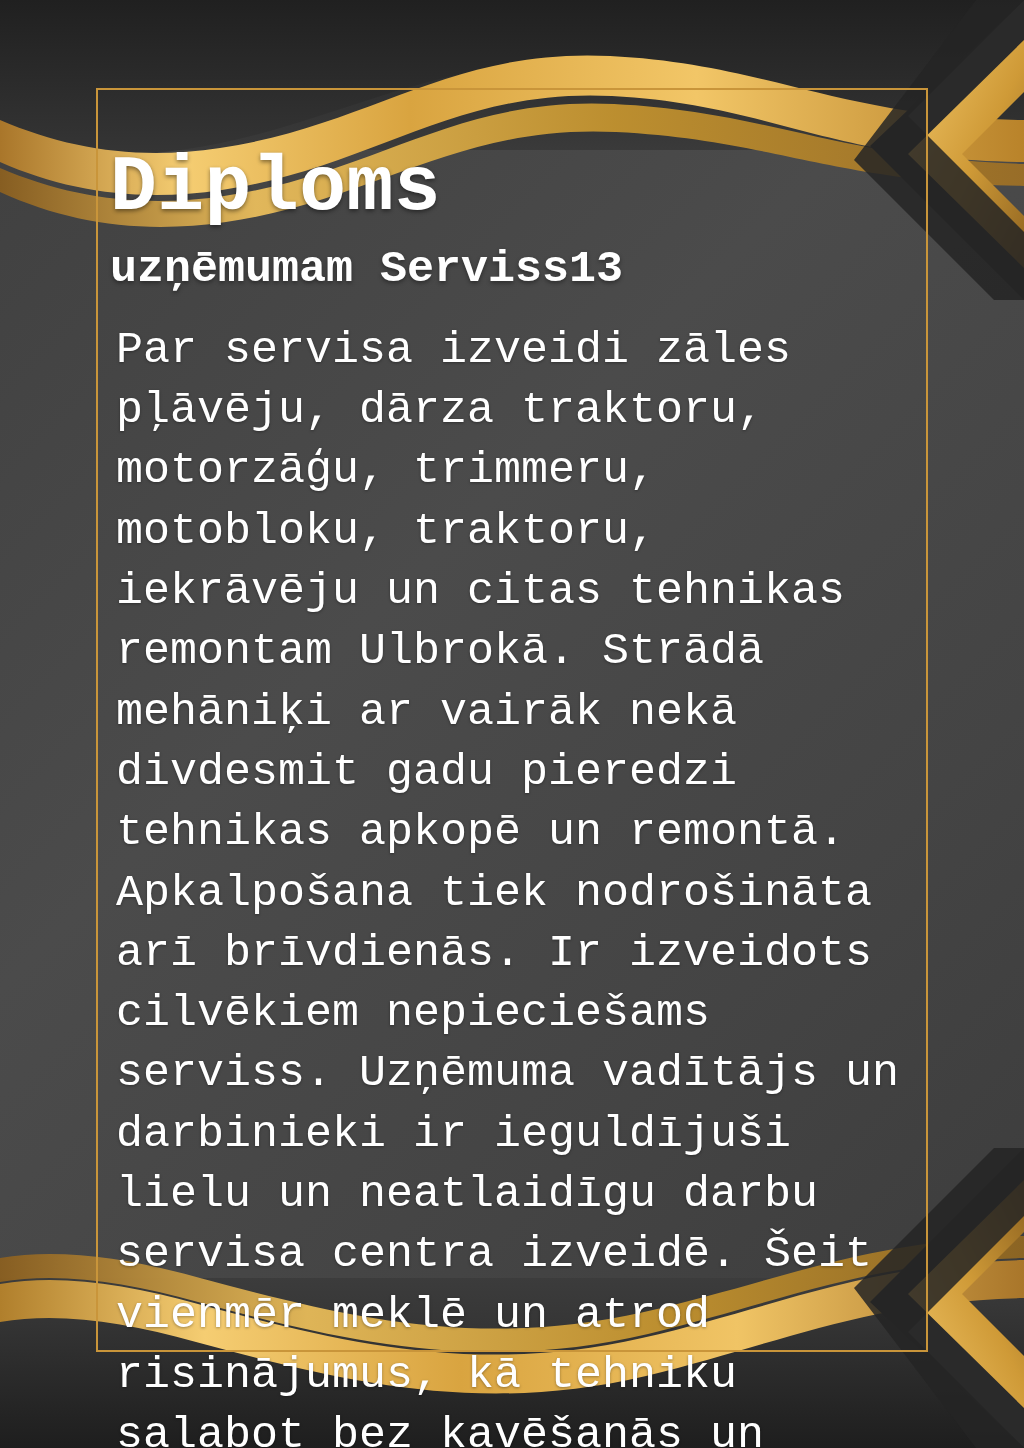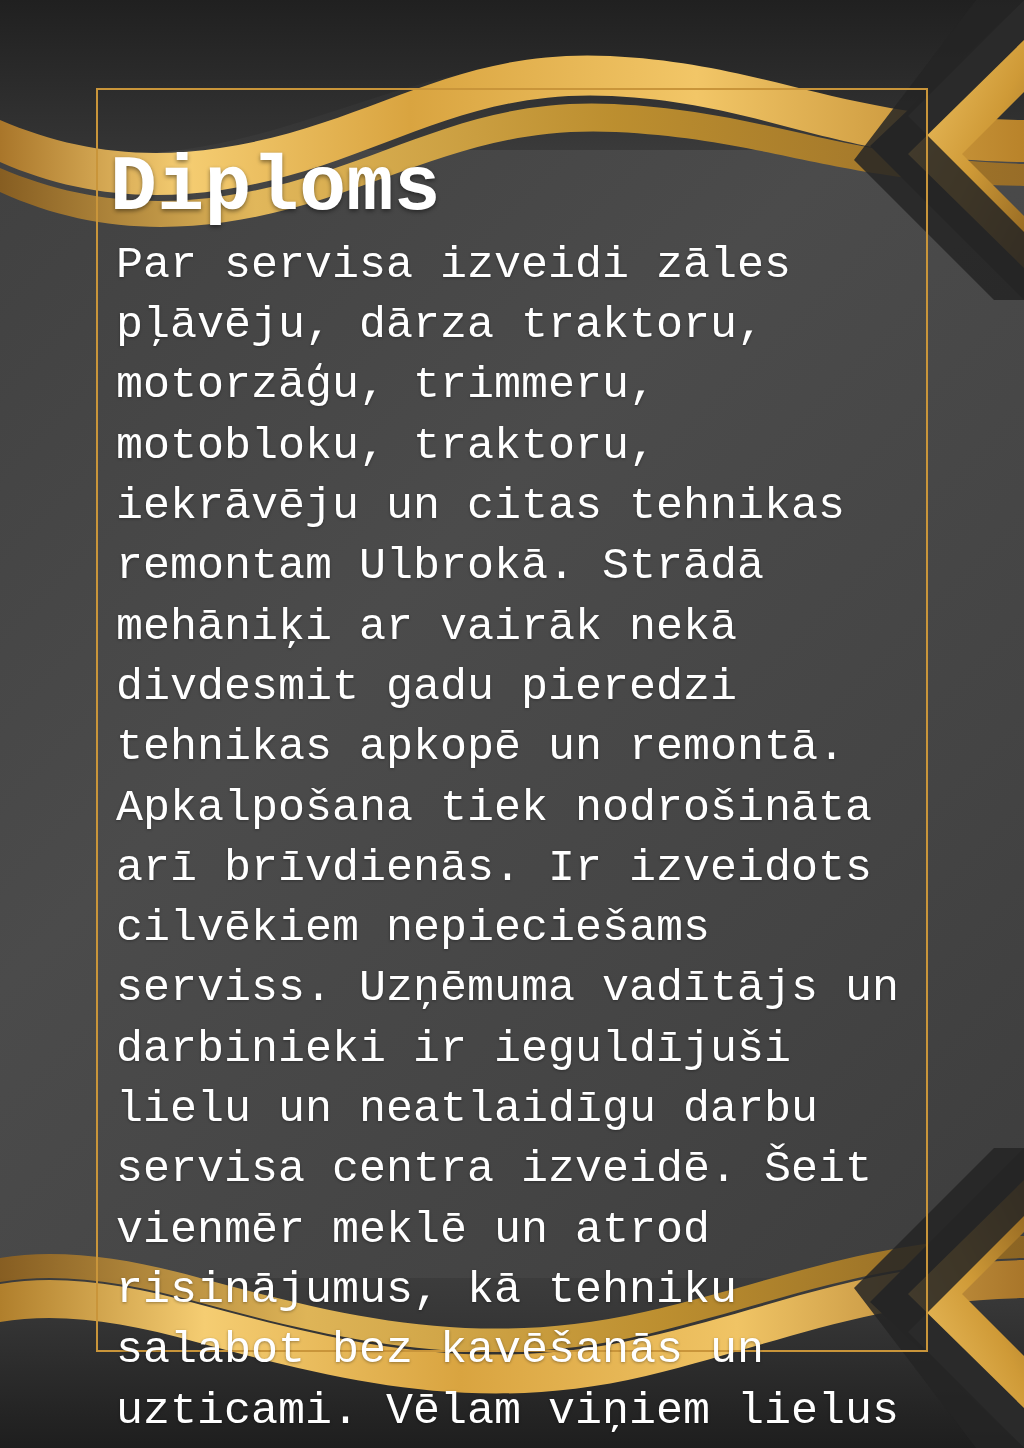--- a/index.html
+++ b/index.html
@@ -189,17 +189,18 @@
     </defs>
     <path d="M340,310 L340,258 L246,164 L340,70 L340,10 L186,164 Z" fill="#2a2a2a"></path>
     <path d="M340,270 L340,218 L278,156 L340,94 L340,42 L224,156 Z" fill="url(#goldC2)"></path>
     <path d="M292,310 L340,310 L224,194 L340,78 L340,10 L310,10 L170,150 Z" fill="#242424" opacity="0.85"></path>
   </svg>
 
   <div class="frame"></div>
 
   <div class="content">
     <div class="title">Diploms</div>
+    <div class="subtitle">uzņēmumam Serviss13</div>
     <div class="body-text">Par servisa izveidi zāles pļāvēju, dārza traktoru, motorzāģu, trimmeru, motobloku, traktoru, iekrāvēju un citas tehnikas remontam Ulbrokā. Strādā mehāniķi ar vairāk nekā divdesmit gadu pieredzi tehnikas apkopē un remontā. Apkalpošana tiek nodrošināta arī brīvdienās. Ir izveidots cilvēkiem nepieciešams serviss. Uzņēmuma vadītājs un darbinieki ir ieguldījuši lielu un neatlaidīgu darbu servisa centra izveidē. Šeit vienmēr meklē un atrod risinājumus, kā tehniku salabot bez kavēšanās un uzticami. Vēlam viņiem lielus panākumus</div>
     <div class="signature">Rilsoa  Rīga  marts  2026</div>
   </div>
 
 </div>
 
 </body></html>

